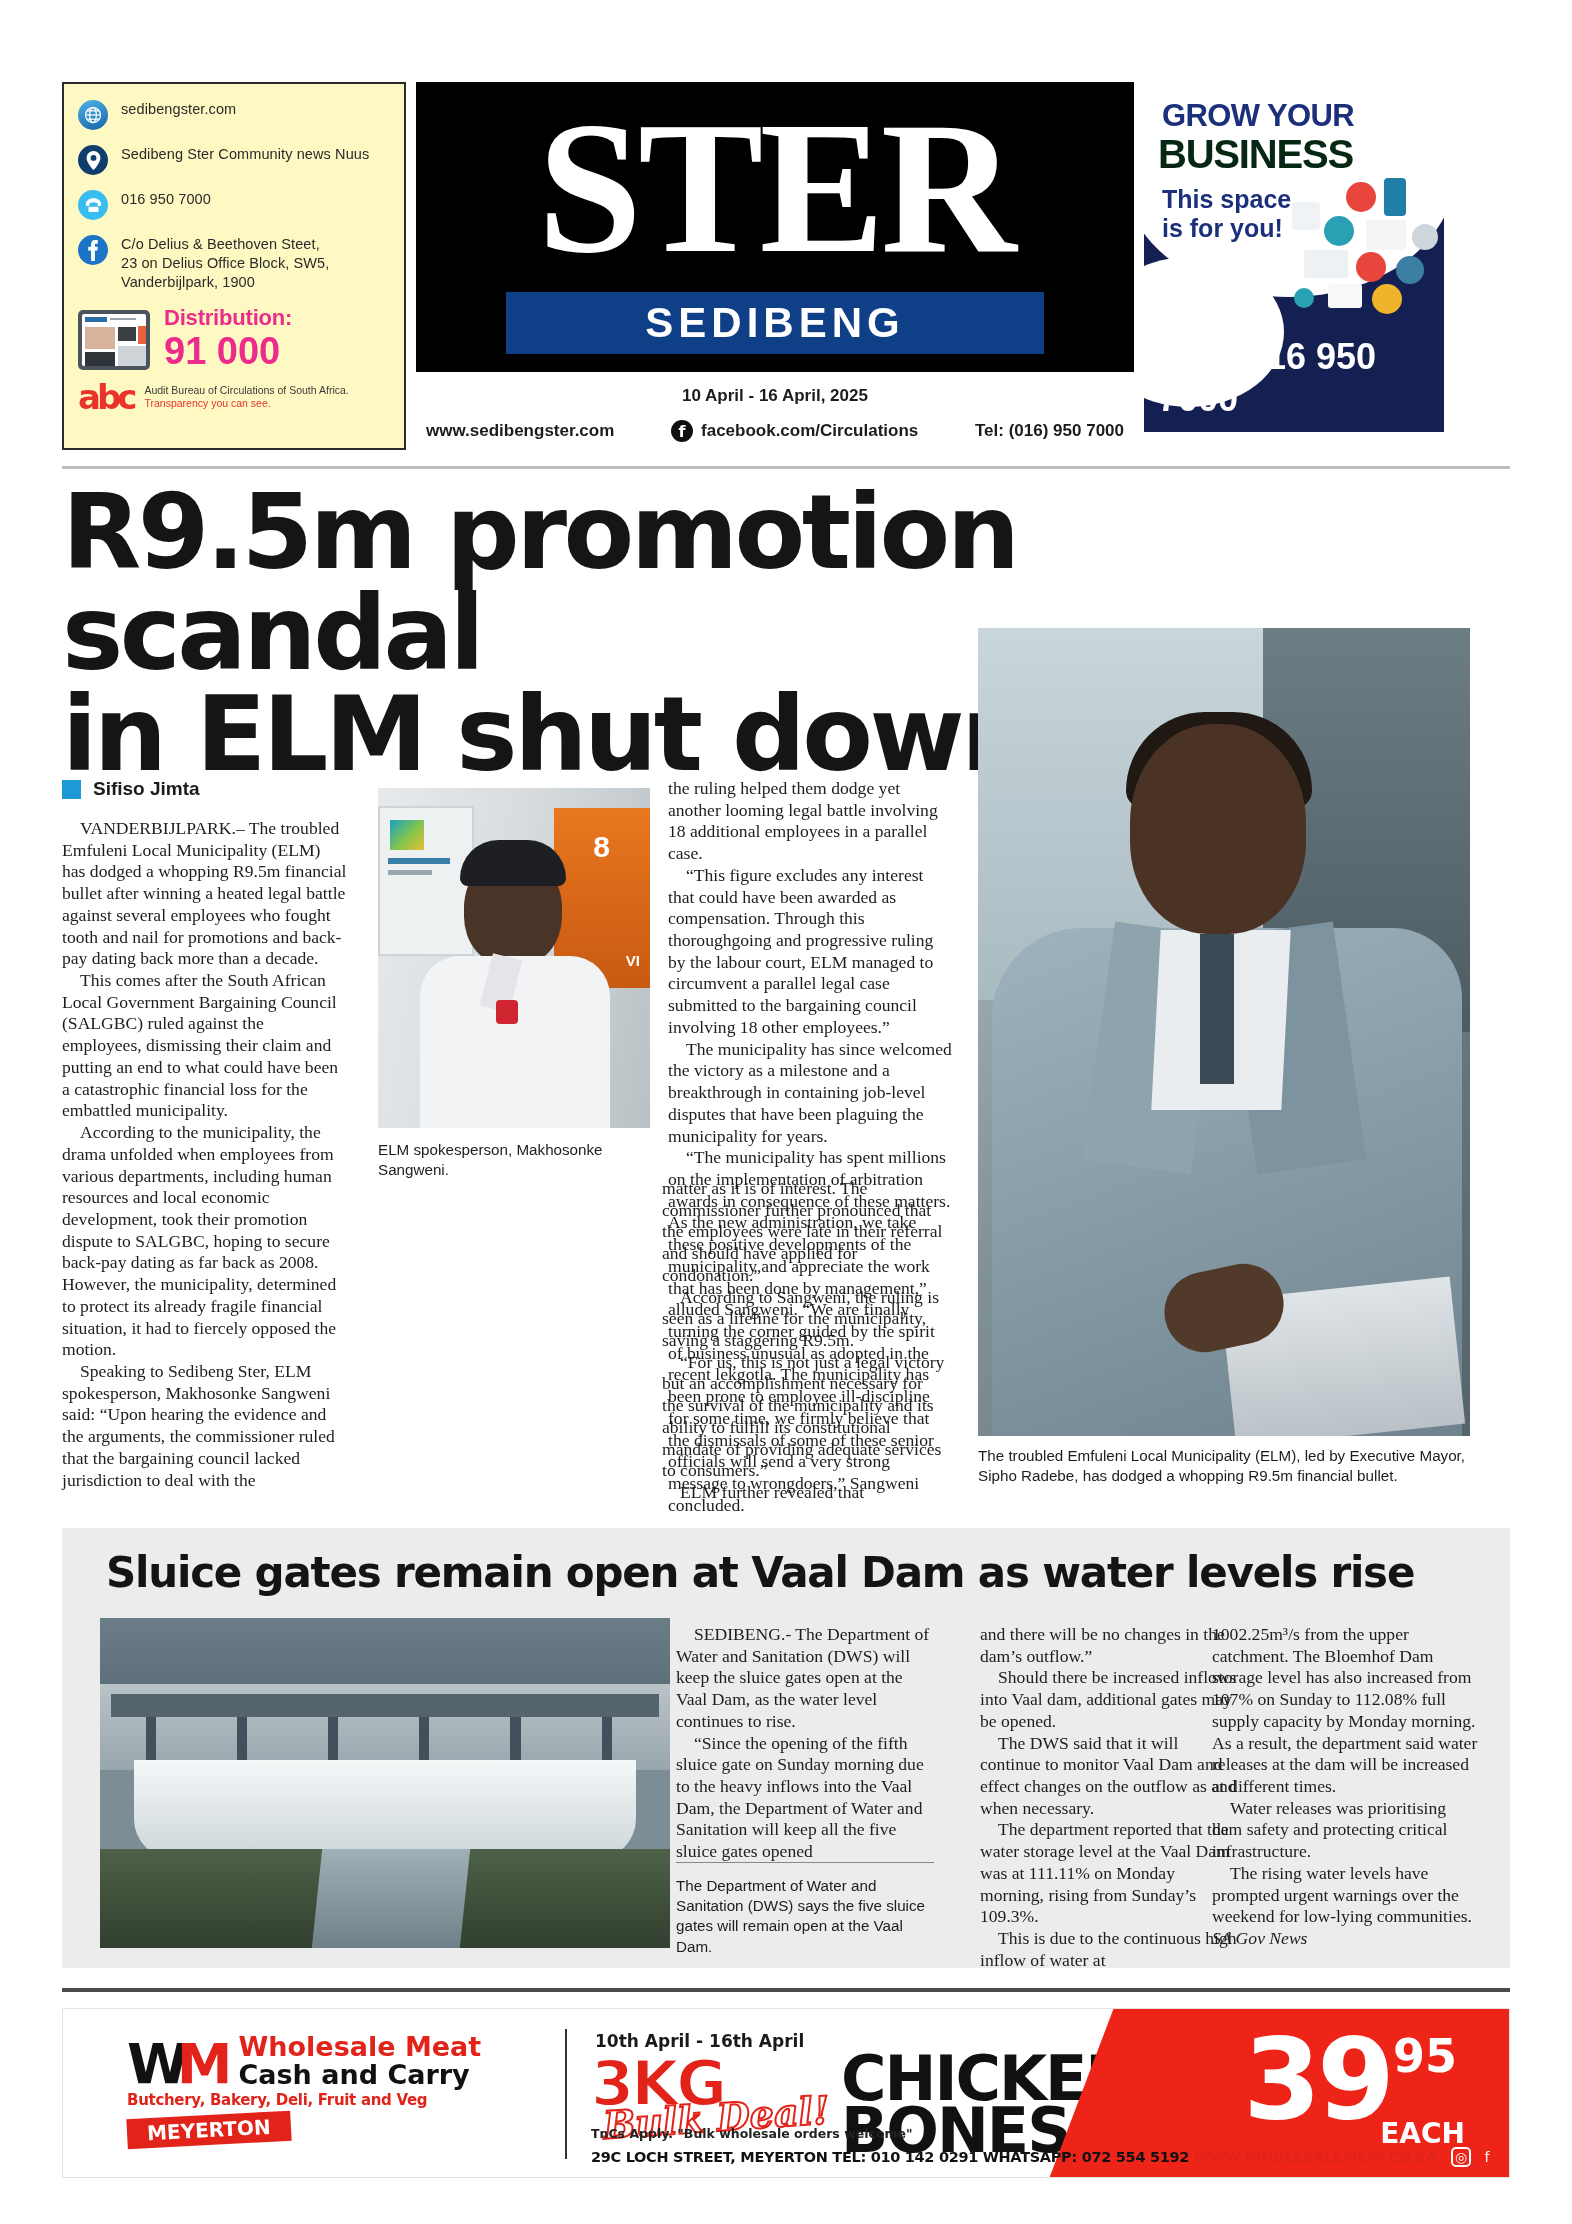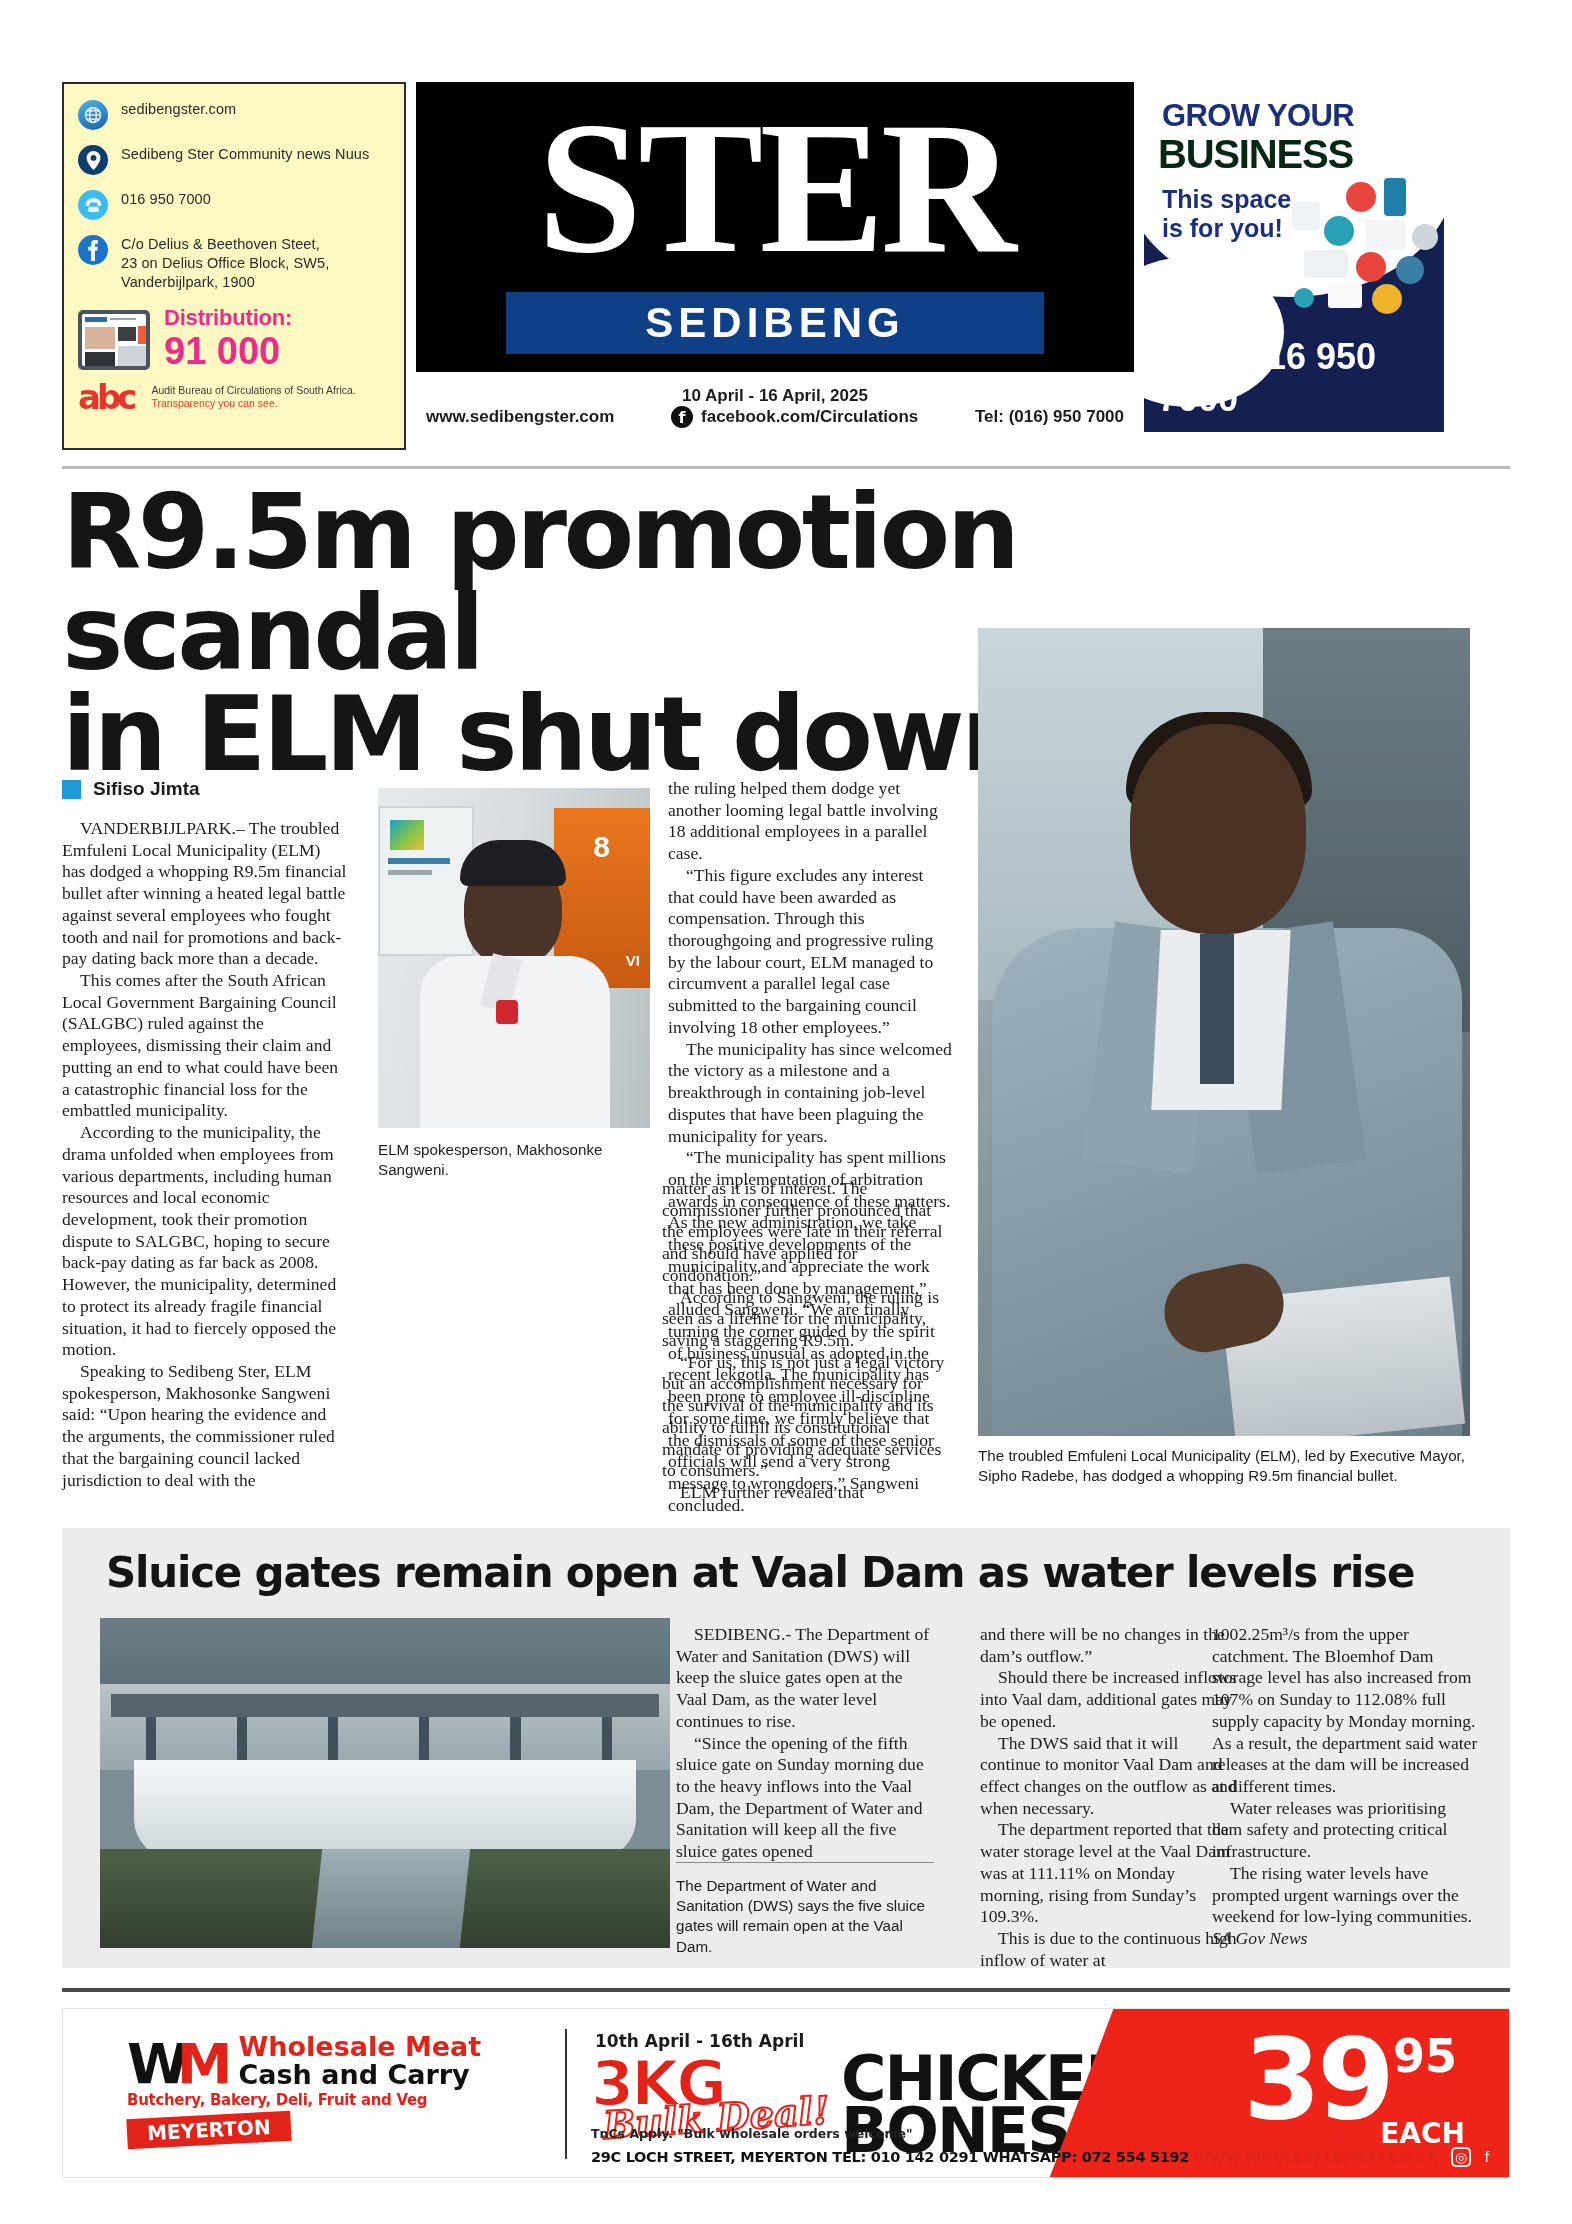--- a/index.html
+++ b/index.html
@@ -49,21 +49,21 @@
   .tablet .scr .b2 { position:absolute; left:28px; top:4px; width:26px; height:2px; background:#9aa3aa; }
   .tablet .scr .b3 { position:absolute; left:3px; top:13px; width:30px; height:22px; background:#d7b39c; }
   .tablet .scr .b4 { position:absolute; left:36px; top:13px; width:18px; height:14px; background:#3a3f44; }
   .tablet .scr .b5 { position:absolute; left:56px; top:12px; width:13px; height:18px; background:#e8603c; }
   .tablet .scr .b6 { position:absolute; left:3px; top:38px; width:30px; height:14px; background:#2f3438; }
   .tablet .scr .b7 { position:absolute; left:36px; top:32px; width:32px; height:20px; background:#cfd4d8; }
   .distrib-text { text-align: left; }
   .distrib-label { color:#ec2b8a; font-weight:700; font-size:22px; letter-spacing:-.2px; line-height:1; }
   .distrib-num { color:#ec2b8a; font-weight:700; font-size:38px; line-height:1.05; margin-top:3px; }
 
-  .abc-row { display:flex; align-items:center; gap:18px; margin-top: 8px; }
+  .abc-row { display:flex; align-items:center; gap:11px; margin-top: 8px; }
   .abc-logo { font-size: 34px; font-weight: 800; color:#e8342a; letter-spacing:-4px;
               font-family:"DejaVu Sans", sans-serif; line-height:1; }
   .abc-txt1 { font-size: 10.5px; color:#3a3a3a; line-height:1.25; }
   .abc-txt2 { font-size: 10.5px; color:#e8342a; line-height:1.25; }
 
   
   .centerblock { width: 718px; height: 368px; position: relative; }
   .logobox { width: 718px; height: 290px; background:#000000; position:relative; overflow:hidden; }
   .logo-ster {
     position:absolute; left:0; right:0; top: 12px;
@@ -73,21 +73,21 @@
   }
   .logo-sub {
     position:absolute; left:90px; right:90px; bottom: 18px; height: 62px;
     background:#0f3f86; color:#fff; display:flex; align-items:center; justify-content:center;
     font-size: 42px; font-weight:700; letter-spacing: 5px;
     font-family:"Liberation Sans", sans-serif;
   }
   .dateline { text-align:center; font-size:17px; font-weight:700; margin-top:14px; color:#1c1c1c; }
   .contactline {
     display:flex; align-items:center; justify-content:space-between;
-    padding: 0 10px; font-size:17px; font-weight:700; color:#1c1c1c;text-align:right;
+    margin-top: 14px; padding: 0 10px; font-size:17px; font-weight:700; color:#1c1c1c;text-align:right;
   }
   .contactline .fbchunk { display:flex; align-items:center; gap:8px; }
   .fbdot { width:22px; height:22px; border-radius:50%; background:#111; color:#fff;
            display:flex; align-items:center; justify-content:center; font-size:16px; font-weight:700;
            font-family:"DejaVu Sans", sans-serif; }
 
   
   .admast {
     width: 300px; height: 350px; position:relative; overflow:hidden;
     background:#141f52;

